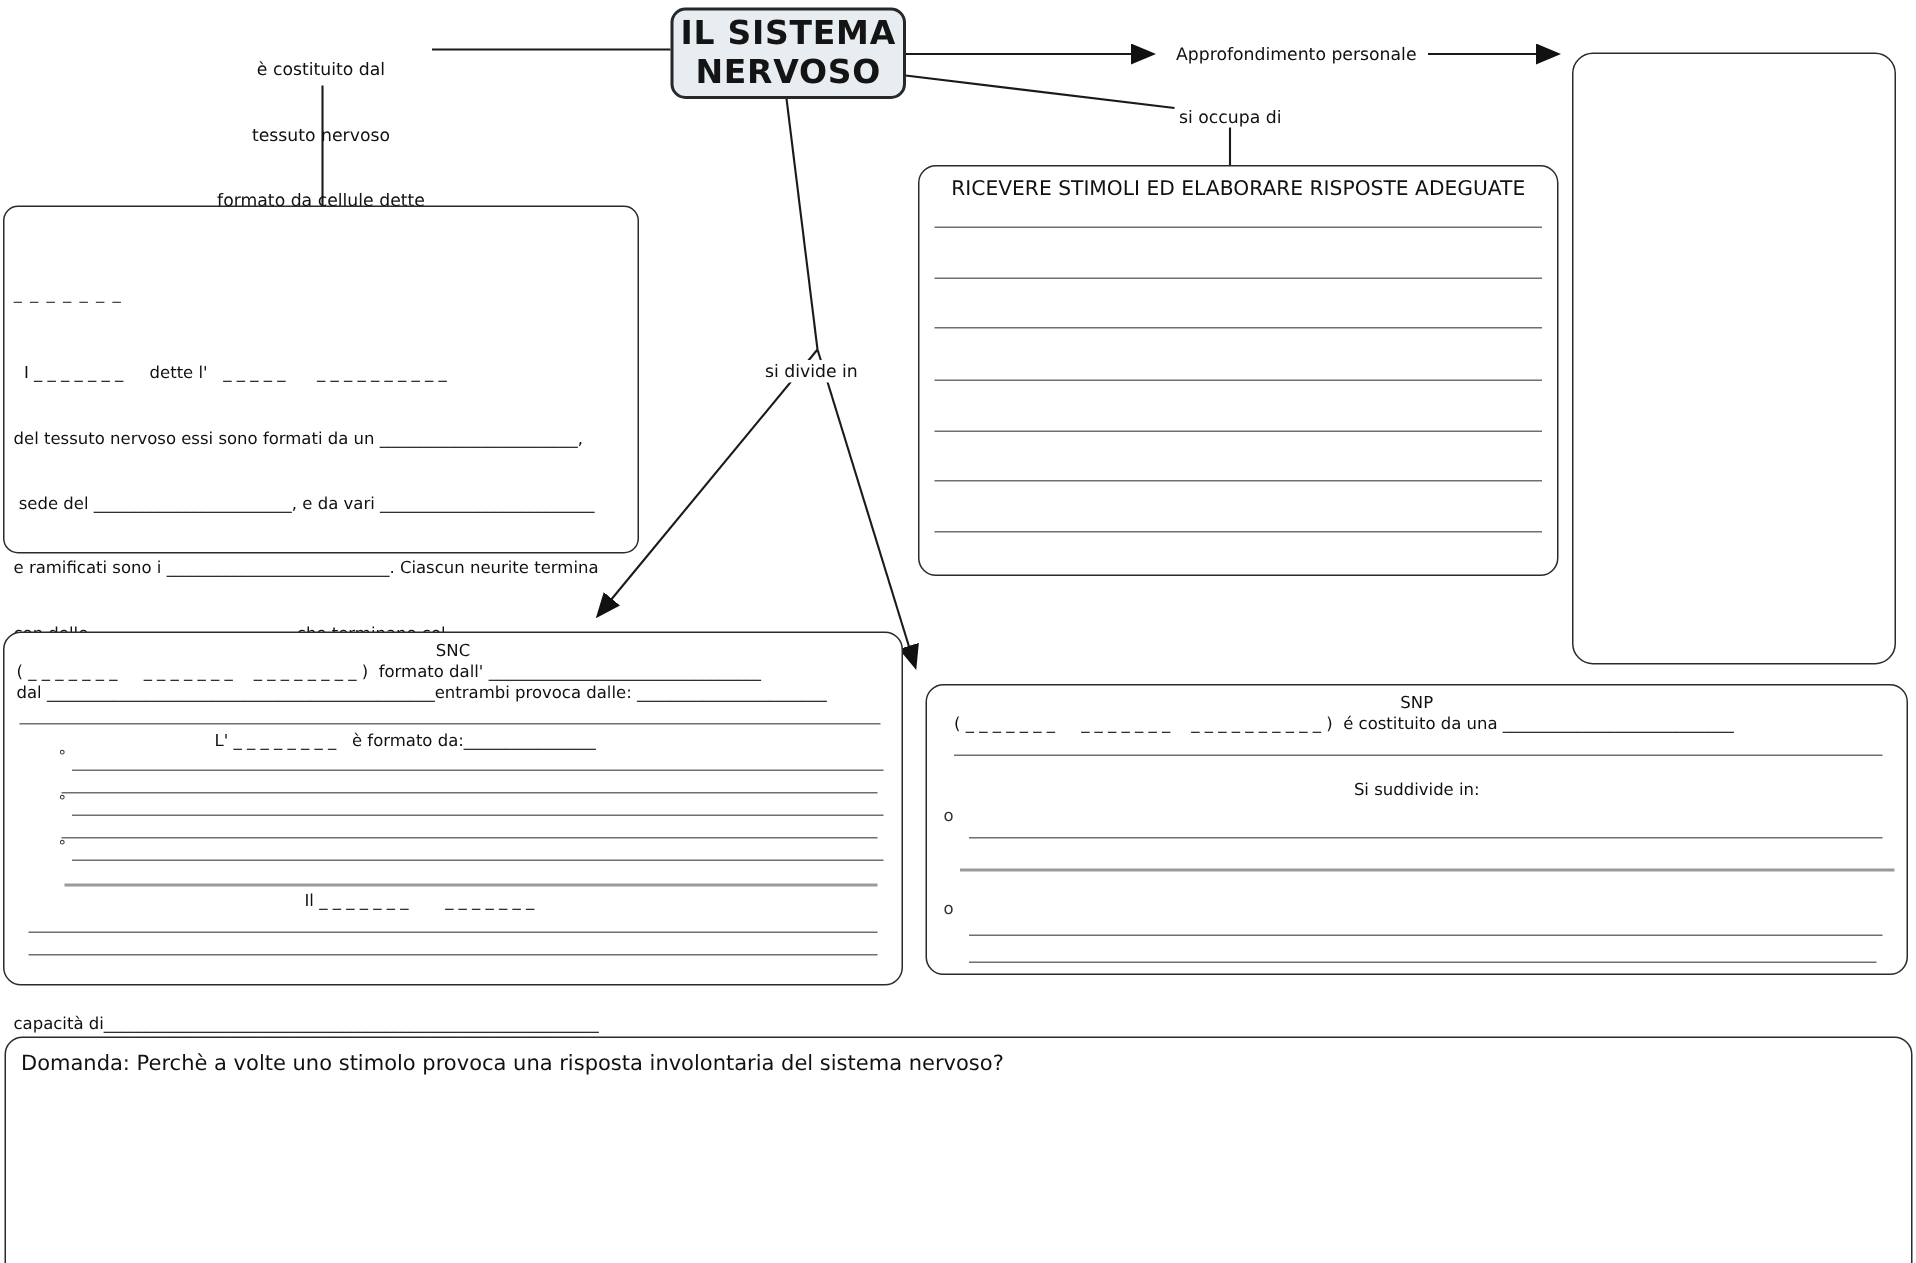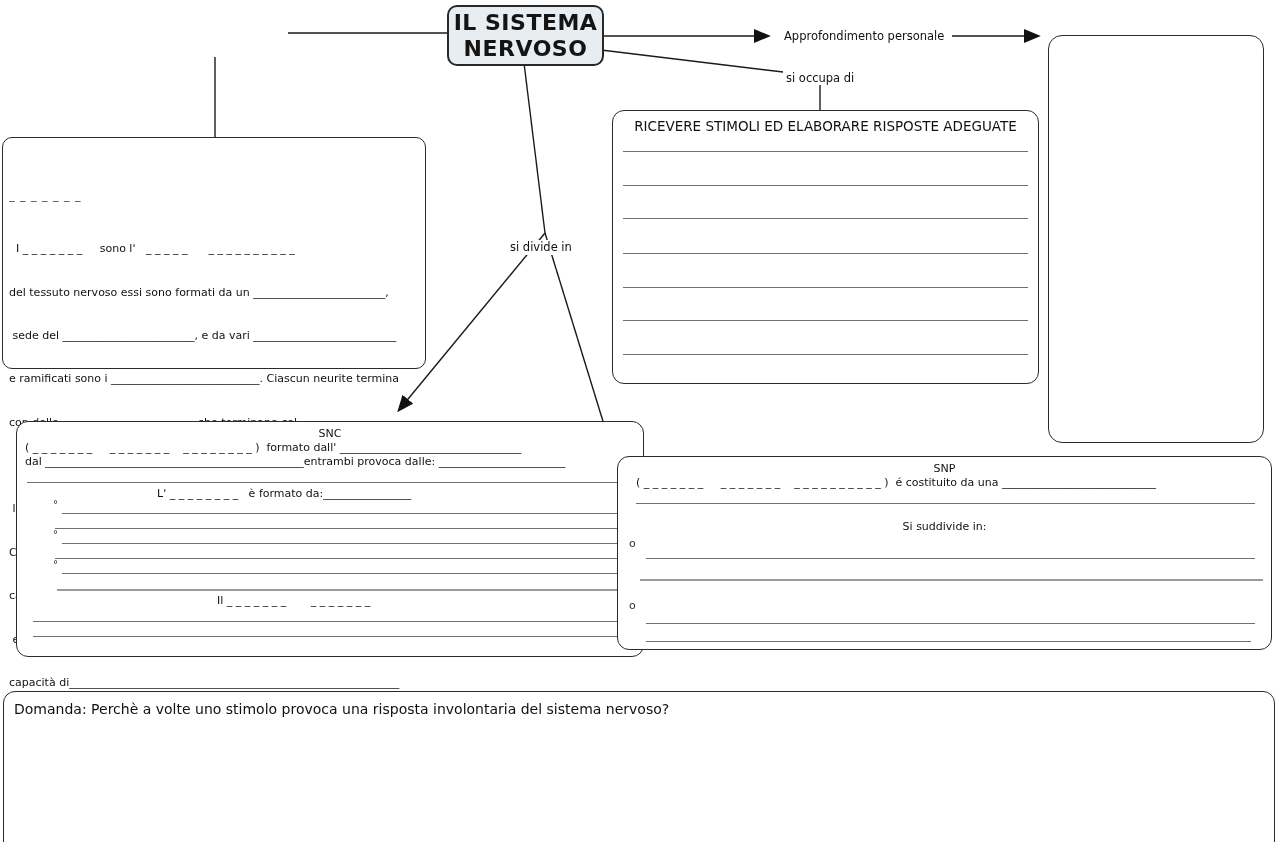--- a/index.html
+++ b/index.html
@@ -43,34 +43,39 @@
       <line x1="600" y1="36" x2="768" y2="36" marker-end="url(#arr)"></line>
       <line x1="952" y1="36" x2="1038" y2="36" marker-end="url(#arr)"></line>
       <line x1="601" y1="50" x2="783" y2="72"></line>
       <line x1="820" y1="85" x2="820" y2="110"></line>
       <line x1="524" y1="63" x2="545" y2="233"></line>
       <line x1="545" y1="233" x2="399" y2="410" marker-end="url(#arr)"></line>
       <line x1="545" y1="233" x2="610" y2="444" marker-end="url(#arr)"></line>
     </g>
   </svg>
 
+  <div class="lbl" style="left:116px;top:10px;width:196px;text-align:center;">
+    <div>è costituito dal</div>
+    <div>tessuto nervoso</div>
+    <div>formato da cellule dette</div>
+  </div>
 
   <div class="titlebox">
     <div>IL SISTEMA</div>
     <div>NERVOSO</div>
   </div>
 
   <div class="lbl" style="left:784px;top:29px;">Approfondimento personale</div>
   <div class="lbl" style="left:786px;top:71px;">si occupa di</div>
   <div class="lbl" style="left:508px;top:218px;background:#fff;padding:0 2px;margin-top:22px;">si divide in</div>
 
   <div class="box" style="left:2px;top:137px;width:422px;height:230px;border-radius:10px;">
     <div class="neuron-rows">
       <div class="neuron-heading">_ _ _ _ _ _ _</div>
-      <div>  I _ _ _ _ _ _ _     sono l'   _ _ _ _ _      _ _ _ _ _ _ _ _ _ _</div>
+      <div>  I _ _ _ _ _ _ _     dette l'   _ _ _ _ _      _ _ _ _ _ _ _ _ _ _</div>
       <div>del tessuto nervoso essi sono formati da un ________________________,</div>
       <div> sede del ________________________, e da vari __________________________</div>
       <div>e ramificati sono i ___________________________. Ciascun neurite termina</div>
       <div>con delle ________________________ che terminano col ___________________</div>
       <div>  che consente, attraverso la _________________________________________,</div>
       <div> la trasmissione degli ________________________________________________</div>
       <div>Caratteristiche del neurone sono____________________________________,</div>
       <div>capacità di ___________________________________________________________</div>
       <div> e ____________________________________________________________________</div>
       <div>capacità di____________________________________________________________</div>
@@ -83,21 +88,21 @@
     <div class="hr" style="top:74px;left:10px;right:10px;"></div>
     <div class="hr" style="top:107px;left:10px;right:10px;"></div>
     <div class="hr" style="top:142px;left:10px;right:10px;"></div>
     <div class="hr" style="top:176px;left:10px;right:10px;"></div>
     <div class="hr" style="top:209px;left:10px;right:10px;"></div>
     <div class="hr" style="top:243px;left:10px;right:10px;"></div>
   </div>
 
   <div class="box" style="left:1048px;top:35px;width:214px;height:406px;border-radius:14px;"></div>
 
-  <div class="box" style="left:16px;top:421px;width:598px;height:234px;padding-left:28px;">
+  <div class="box" style="left:2px;top:421px;width:598px;height:234px;">
     <div class="srow center" style="top:5px;">SNC</div>
     <div class="srow" style="top:19px;left:8px;">( _ _ _ _ _ _ _     _ _ _ _ _ _ _    _ _ _ _ _ _ _ _ )  formato dall' _________________________________</div>
     <div class="srow" style="top:33px;left:8px;">dal _______________________________________________entrambi provoca dalle: _______________________</div>
     <div class="hr" style="top:60px;left:10px;right:14px;"></div>
     <div class="srow" style="top:65px;left:140px;">L' _ _ _ _ _ _ _ _   è formato da:________________</div>
 
     <div class="bullet" style="top:78px;left:36px;">°</div>
     <div class="hr" style="top:91px;left:45px;right:12px;"></div>
     <div class="hr" style="top:106px;left:38px;right:16px;"></div>
 

